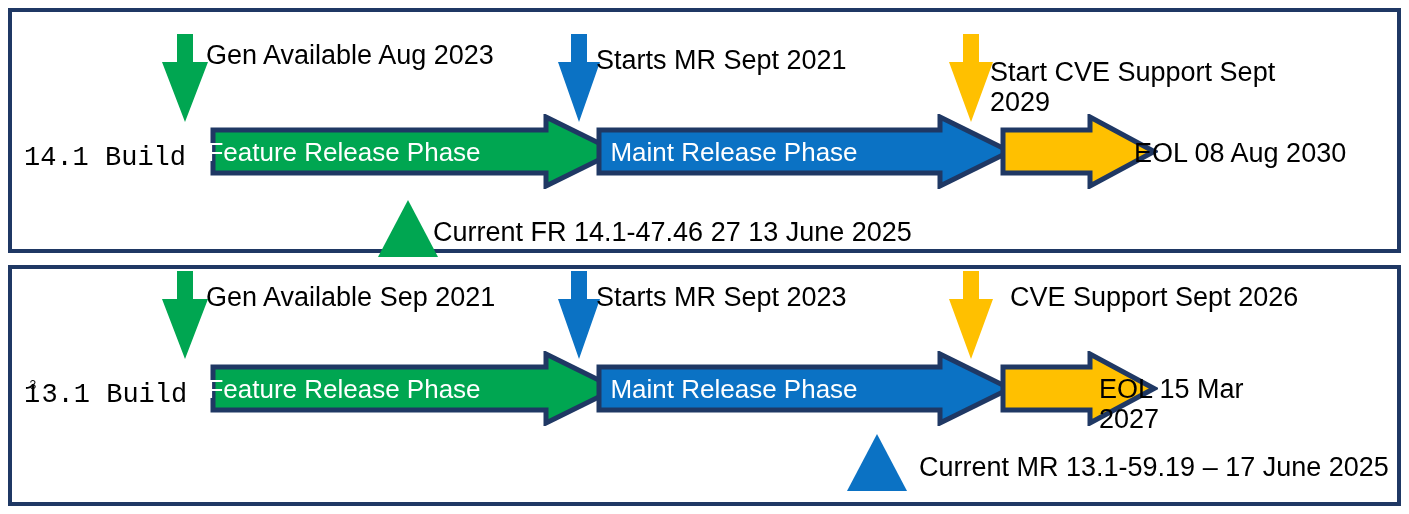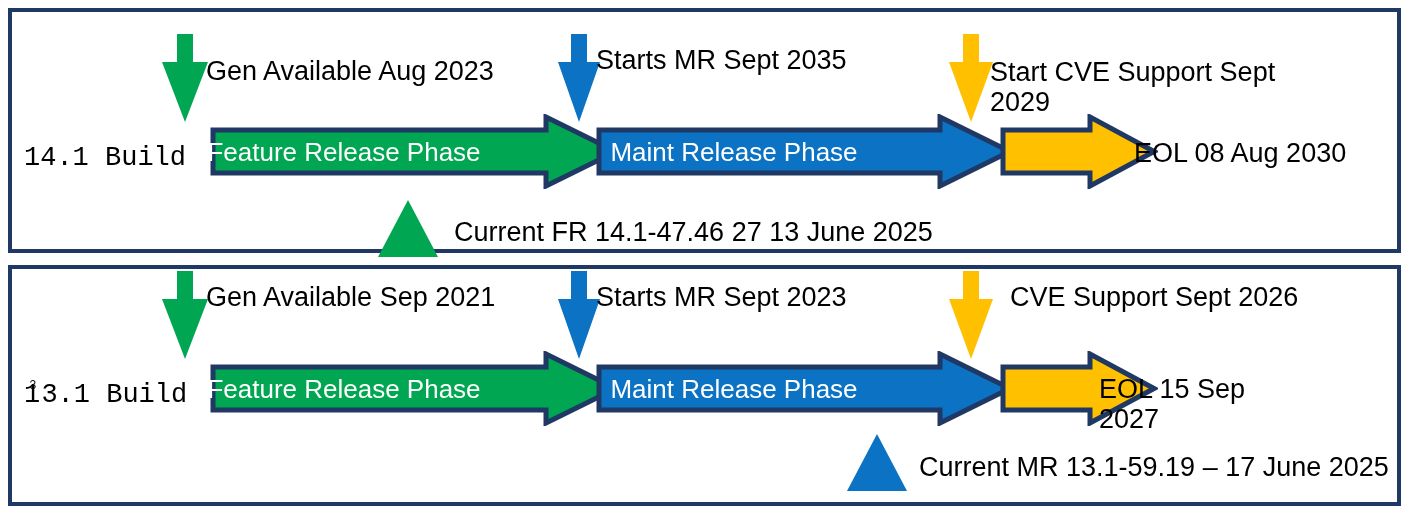--- a/index.html
+++ b/index.html
@@ -122,42 +122,42 @@
       <svg viewBox="0 0 158 75" preserveAspectRatio="none">
         <path d="M3,16 L90,16 L90,3 L154,37.5 L90,72 L90,59 L3,59 Z" fill="#FFC000" stroke="#1F3864" stroke-width="5" stroke-linejoin="miter"></path>
       </svg>
     </div>
 
     <div class="down-marker" style="left:150px; top:22px; width:46px; height:88px;">
       <svg viewBox="0 0 46 88" preserveAspectRatio="none">
         <path d="M15,0 L31,0 L31,28 L46,28 L23,88 L0,28 L15,28 Z" fill="#00A651"></path>
       </svg>
     </div>
-    <div class="annotation nowrap" style="left:194px; top:44px;">Gen Available Aug 2023</div>
+    <div class="annotation nowrap" style="left:194px; top:28px;">Gen Available Aug 2023</div>
 
     <div class="down-marker" style="left:546px; top:22px; width:42px; height:88px;">
       <svg viewBox="0 0 42 88" preserveAspectRatio="none">
         <path d="M13,0 L29,0 L29,28 L42,28 L21,88 L0,28 L13,28 Z" fill="#0B72C4"></path>
       </svg>
     </div>
-    <div class="annotation nowrap" style="left:584px; top:33px;">Starts MR Sept 2035</div>
+    <div class="annotation nowrap" style="left:584px; top:33px;">Starts MR Sept 2021</div>
 
     <div class="down-marker" style="left:937px; top:22px; width:44px; height:88px;">
       <svg viewBox="0 0 44 88" preserveAspectRatio="none">
         <path d="M14,0 L30,0 L30,28 L44,28 L22,88 L0,28 L14,28 Z" fill="#FFC000"></path>
       </svg>
     </div>
     <div class="annotation" style="left:978px; top:33px; width:296px;margin-top:12px;">Start CVE Support Sept 2029</div>
 
     <div class="up-marker" style="left:366px; top:188px; width:60px; height:57px;">
       <svg viewBox="0 0 60 57" preserveAspectRatio="none">
         <path d="M30,0 L60,57 L0,57 Z" fill="#00A651"></path>
       </svg>
     </div>
-    <div class="annotation nowrap" style="left:442px; top:205px;">Current FR 14.1-47.46 27 13 June 2025</div>
+    <div class="annotation nowrap" style="left:421px; top:205px;">Current FR 14.1-47.46 27 13 June 2025</div>
 
     <div class="annotation nowrap" style="left:1122px; top:126px;">EOL 08 Aug 2030</div>
 
   </div>
 
   <div class="panel" id="panel-2">
 
     <div class="row-label" style="left:12px; top:113px;">
       <span>1</span><span class="sup">3</span><span class="after">3.1 Build</span>
     </div>
@@ -203,17 +203,17 @@
     </div>
     <div class="annotation nowrap" style="left:978px; top:13px;margin-left:20px;">CVE Support Sept 2026</div>
 
     <div class="up-marker" style="left:835px; top:165px; width:60px; height:57px;">
       <svg viewBox="0 0 60 57" preserveAspectRatio="none">
         <path d="M30,0 L60,57 L0,57 Z" fill="#0B72C4"></path>
       </svg>
     </div>
     <div class="annotation nowrap" style="left:891px; top:183px;margin-left:16px;">Current MR 13.1-59.19 – 17 June 2025</div>
 
-    <div class="annotation" style="left:1087px; top:105px; width:160px;">EOL 15 Sep 2027</div>
+    <div class="annotation" style="left:1087px; top:105px; width:160px;">EOL 15 Mar 2027</div>
 
   </div>
 
 </div>
 
 </body></html>

